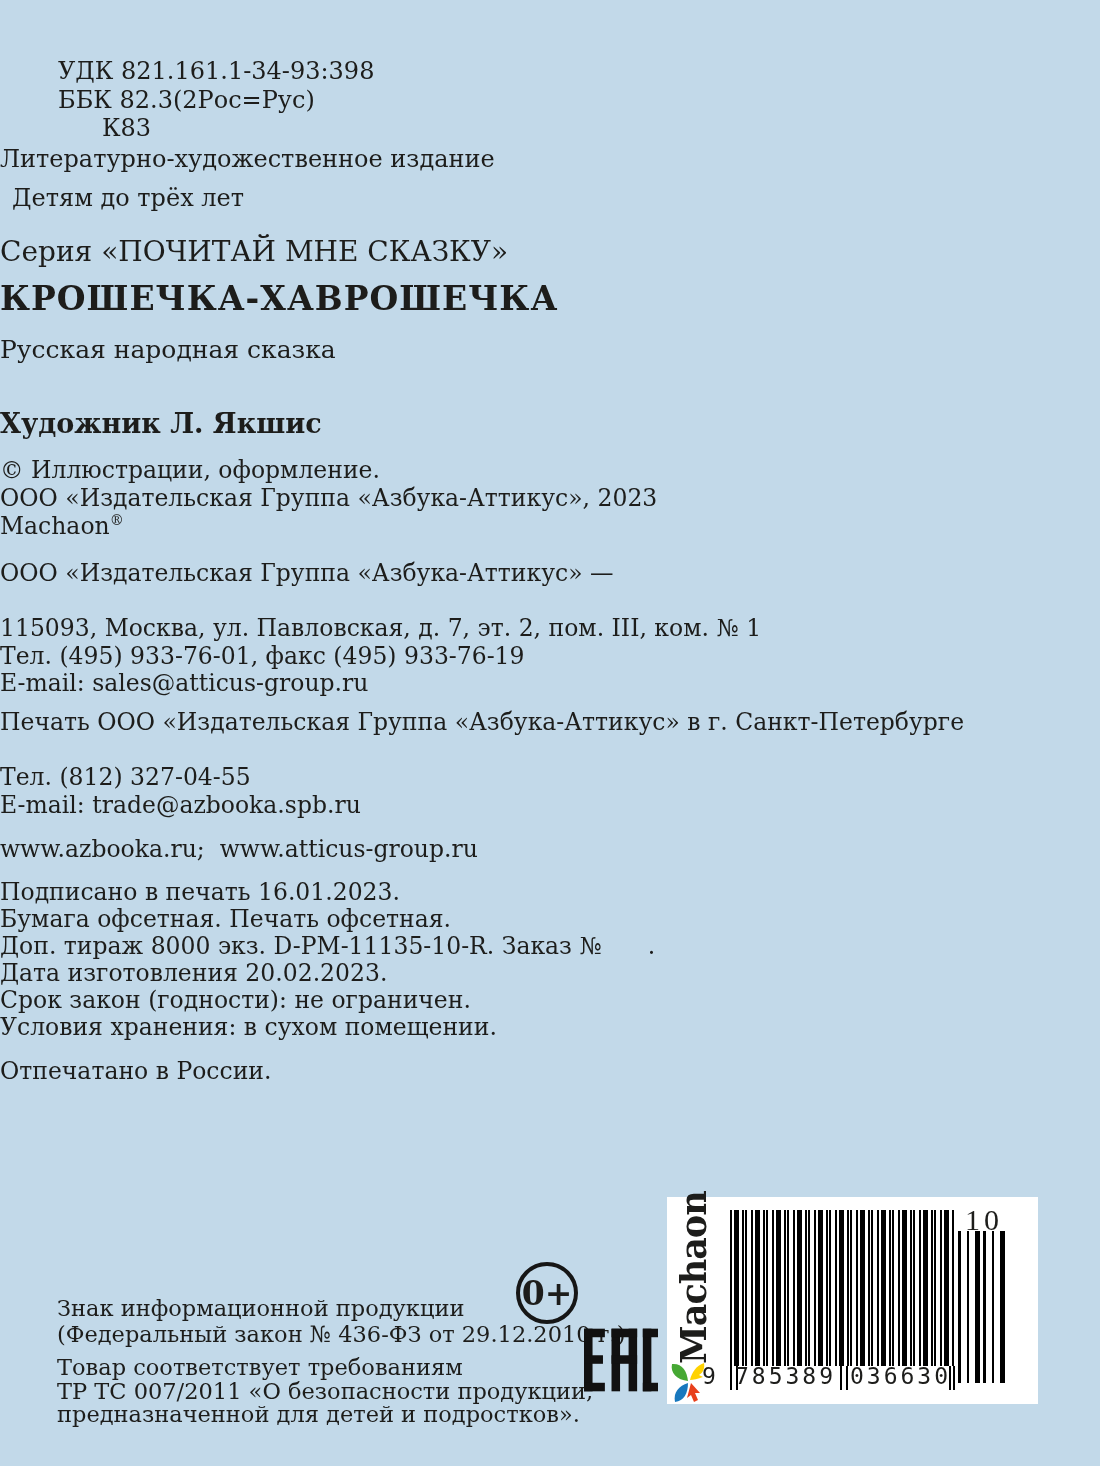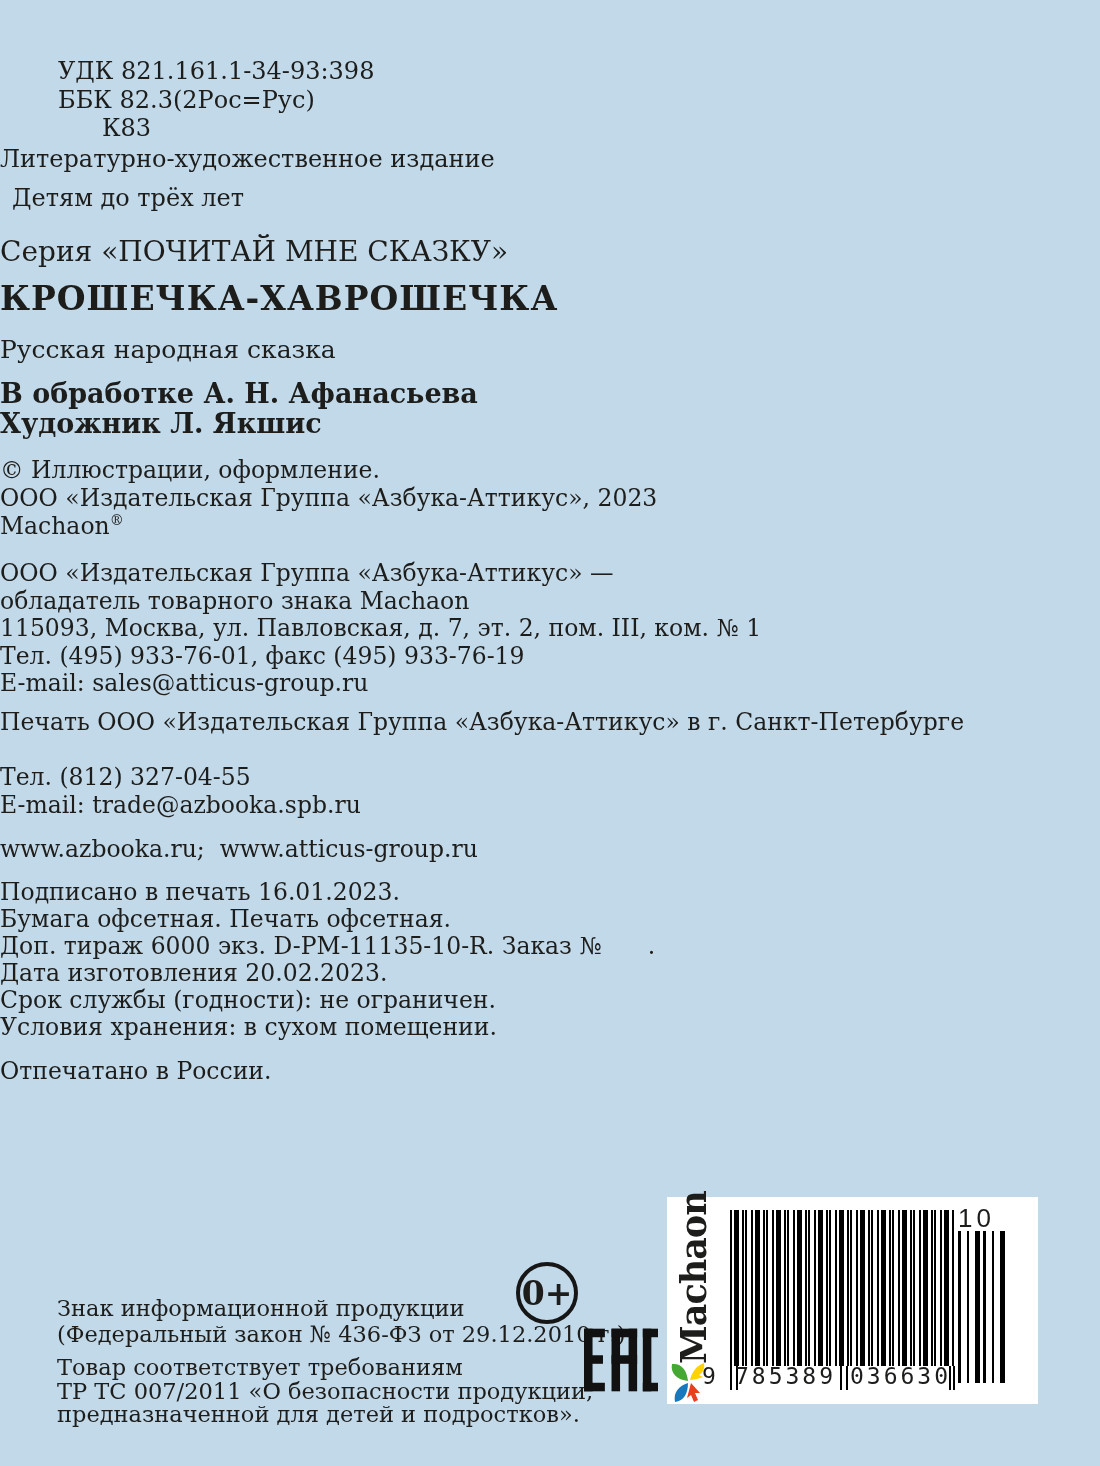--- a/index.html
+++ b/index.html
@@ -41,22 +41,22 @@
   }
   .guard{position:absolute;width:2px;height:24px;background:#000;top:1366px;}
   .bc-digits{
     position:absolute;left:702px;top:1363px;width:256px;display:flex;
     font-family:"DejaVu Sans Mono","Liberation Mono",monospace;
     font-size:23px;letter-spacing:3px;
   }
   .bc-digits .g1{width:26px;}
   .bc-digits .g2,.bc-digits .g3{flex:1;text-align:center;}
   .addon-digits{
-    position:absolute;left:958px;top:1203px;width:52px;
-    font-family:Liberation Sans, sans-serif;font-size:26px;letter-spacing:4px;
+    position:absolute;left:958px;top:1203px;width:52px;text-align:center;
+    font-family:Liberation Serif, serif;font-size:30px;letter-spacing:4px;
   }
   .bars-addon{
     position:absolute;left:958px;top:1231px;width:50px;height:152px;
     background:repeating-linear-gradient(90deg,
       #000 0 3px,#fff 3px 9px,#000 9px 11px,#fff 11px 17px,#000 17px 22px,#fff 22px 25px);
   }
   .order-gap{display:inline-block;width:46px;}
   sup{font-size:60%;}
 </style>
 </head>
@@ -68,44 +68,42 @@
     <div>УДК 821.161.1-34-93:398</div>
     <div>ББК 82.3(2Рос=Рус)</div>
     <div class="ind">К83</div>
   </div>
 
   <div class="cl fs24" style="top:147px">Литературно-художественное издание</div>
   <div class="cl fs24 i" style="top:186px">Детям до трёх лет</div>
   <div class="cl fs28" style="top:237px">Серия «ПОЧИТАЙ МНЕ СКАЗКУ»</div>
   <div class="cl title" style="top:282px">КРОШЕЧКА-ХАВРОШЕЧКА</div>
   <div class="cl fs25" style="top:337px">Русская народная сказка</div>
-  <div class="cl fs27 b" style="top:380px">В обработке А. Н. Афанасьева</div>
   <div class="cl" style="top:458px">© Иллюстрации, оформление.</div>
 
   <div class="cl fs27 b" style="top:410px">Художник Л. Якшис</div>
   <div class="cl" style="top:486px">ООО «Издательская Группа «Азбука-Аттикус», 2023</div>
   <div class="cl" style="top:513px"><span>Machaon</span><sup>®</sup></div>
 
   <div class="cl" style="top:561px">ООО «Издательская Группа «Азбука-Аттикус» —</div>
-  <div class="cl" style="top:589px">обладатель товарного знака Machaon</div>
   <div class="cl" style="top:616px">115093, Москва, ул. Павловская, д. 7, эт. 2, пом. III, ком. № 1</div>
   <div class="cl" style="top:644px">Тел. (495) 933-76-01, факс (495) 933-76-19</div>
   <div class="cl" style="top:671px">E-mail: sales@atticus-group.ru</div>
 
   <div class="cl" style="top:710px">Печать ООО «Издательская Группа «Азбука-Аттикус» в г. Санкт-Петербурге</div>
   <div class="cl" style="top:765px">Тел. (812) 327-04-55</div>
   <div class="cl" style="top:793px">E-mail: trade@azbooka.spb.ru</div>
 
   <div class="cl pre" style="top:837px">www.azbooka.ru;  www.atticus-group.ru</div>
 
   <div class="cl" style="top:880px">Подписано в печать 16.01.2023.</div>
   <div class="cl" style="top:907px">Бумага офсетная. Печать офсетная.</div>
-  <div class="cl" style="top:934px"><span>Доп. тираж 6000 экз. D-PM-11135-10-R. Заказ №</span><span class="order-gap"></span><span>.</span></div>
+  <div class="cl" style="top:934px"><span>Доп. тираж 8000 экз. D-PM-11135-10-R. Заказ №</span><span class="order-gap"></span><span>.</span></div>
   <div class="cl" style="top:961px">Дата изготовления 20.02.2023.</div>
-  <div class="cl" style="top:988px">Срок службы (годности): не ограничен.</div>
+  <div class="cl" style="top:988px">Срок закон (годности): не ограничен.</div>
   <div class="cl" style="top:1015px">Условия хранения: в сухом помещении.</div>
   <div class="cl" style="top:1059px">Отпечатано в России.</div>
 
   <div class="info" style="top:1269px">Знак информационной продукции</div>
   <div class="info" style="top:1295px">(Федеральный закон № 436-ФЗ от 29.12.2010 г.)</div>
   <div class="info" style="top:1328px">Товар соответствует требованиям</div>
   <div class="info" style="top:1352px">ТР ТС 007/2011 «О безопасности продукции,</div>
   <div class="info" style="top:1375px">предназначенной для детей и подростков».</div>
 
   <div class="age-badge">

